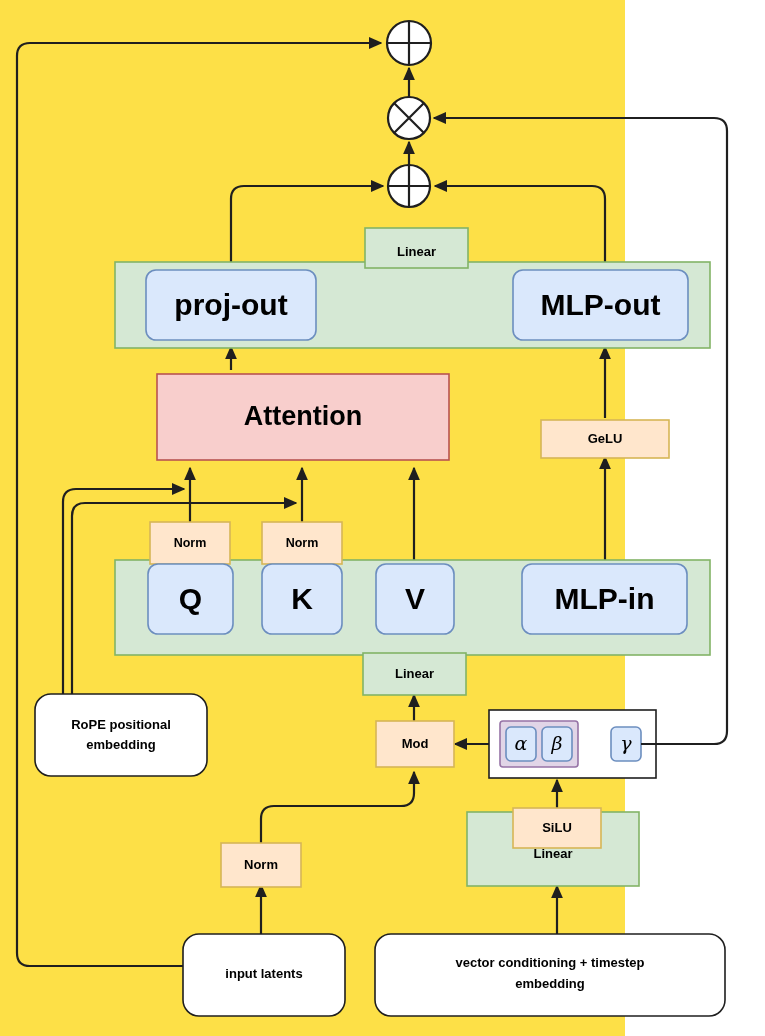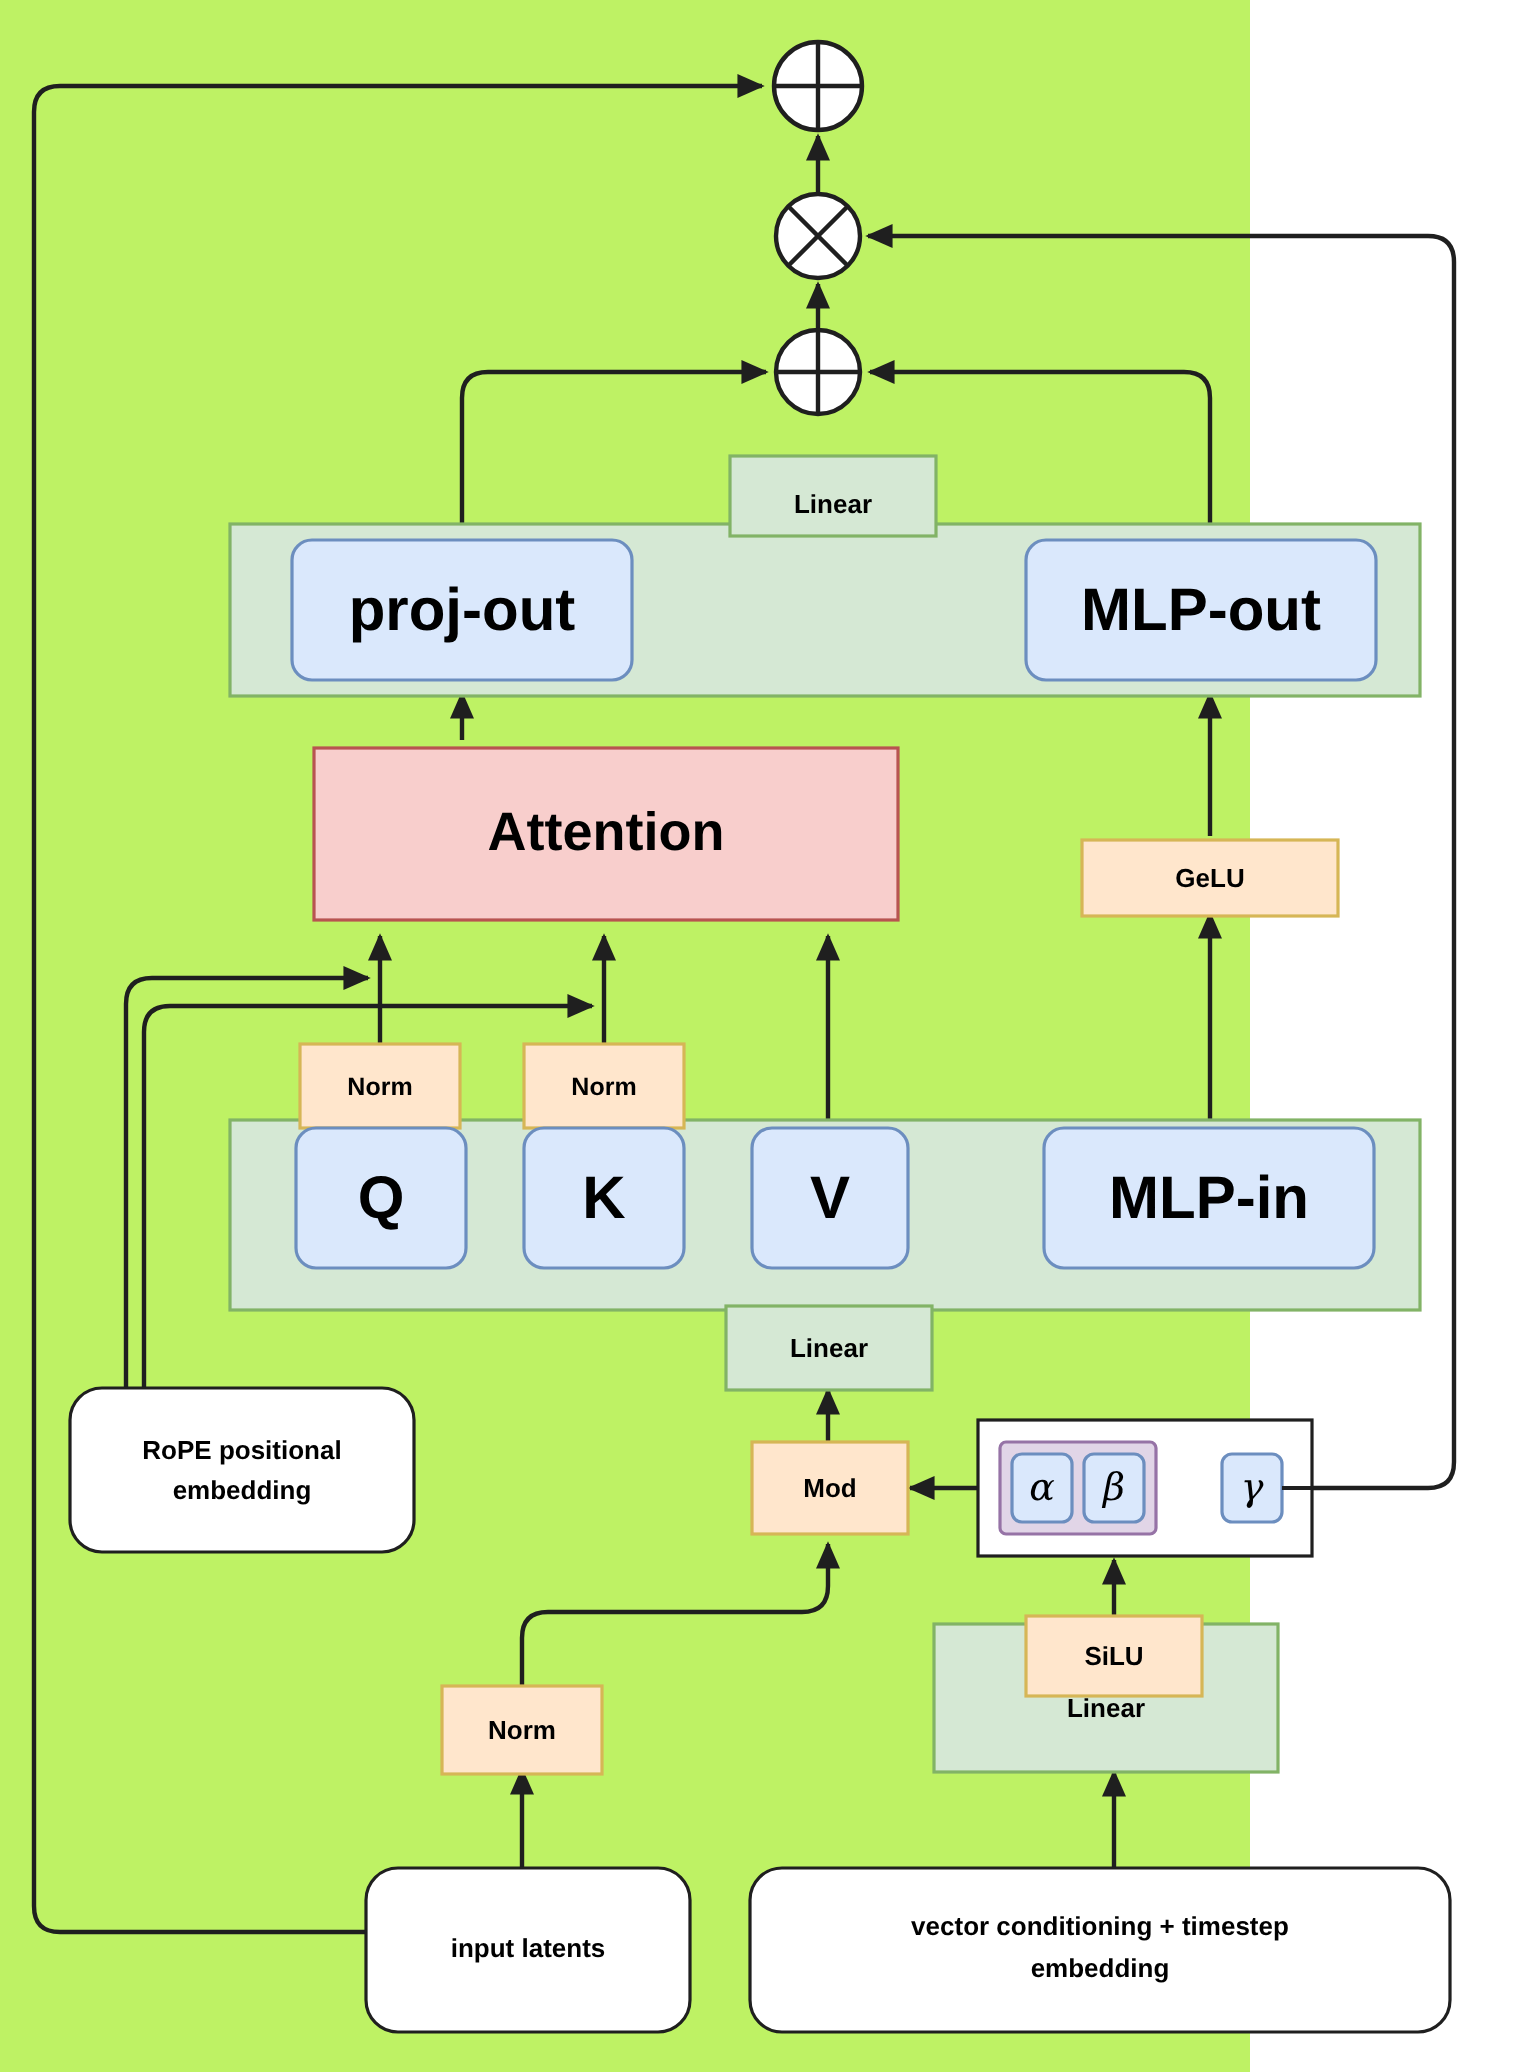--- a/index.html
+++ b/index.html
@@ -1,18 +1,18 @@
 <!DOCTYPE html>
 <html><head>
 <meta charset="utf-8">
 <style>
   html,body{margin:0;padding:0;background:#ffffff;}
   body{width:765px;height:1036px;overflow:hidden;
        font-family:"Liberation Sans",sans-serif;}
-  #stage{position:relative;width:625px;height:1036px;background:#bef264;}
+  #stage{position:relative;width:625px;height:1036px;background:#fde047;}
   svg{display:block;}
   .edge{fill:none;stroke:#1f1f1f;stroke-width:2.2;stroke-linejoin:round;stroke-linecap:butt;}
   .edge-thin{fill:none;stroke:#1f1f1f;stroke-width:2.0;}
   .nodebox{stroke-width:1.6;}
   .opcircle{fill:#ffffff;stroke:#1f1f1f;stroke-width:2.2;}
   .opglyph{stroke:#1f1f1f;stroke-width:2.2;fill:none;}
   text{font-family:"Liberation Sans",sans-serif;fill:#000000;}
   .t-xl{font-size:30px;font-weight:bold;}
   .t-lg{font-size:27px;font-weight:bold;}
   .t-md{font-size:13px;font-weight:bold;}

